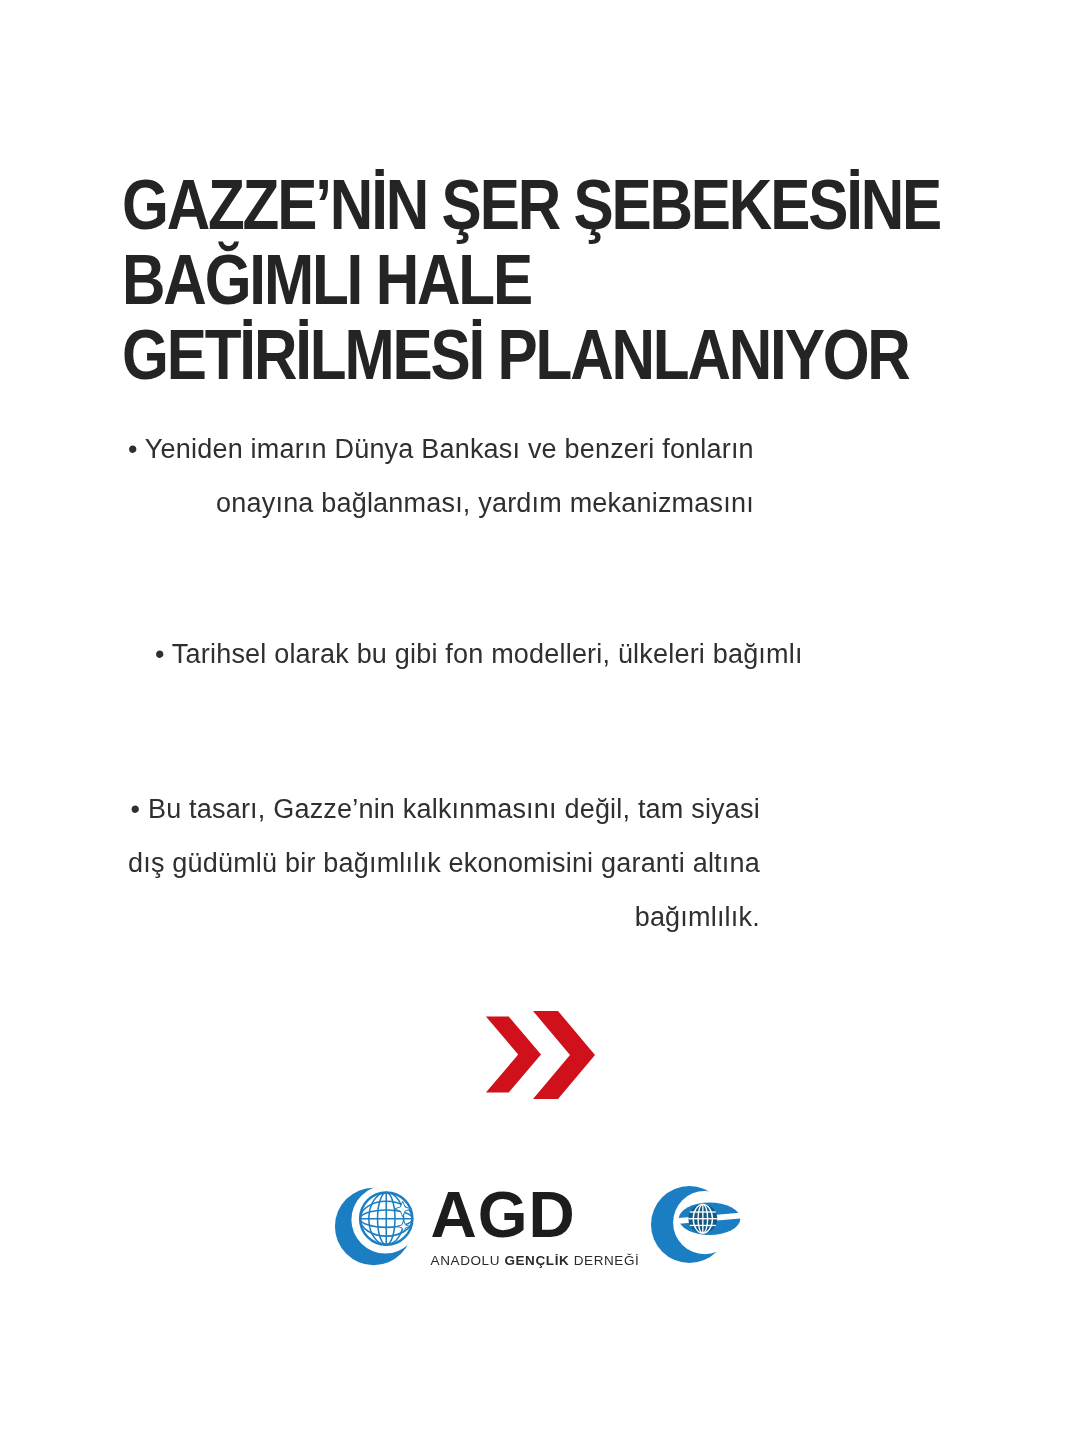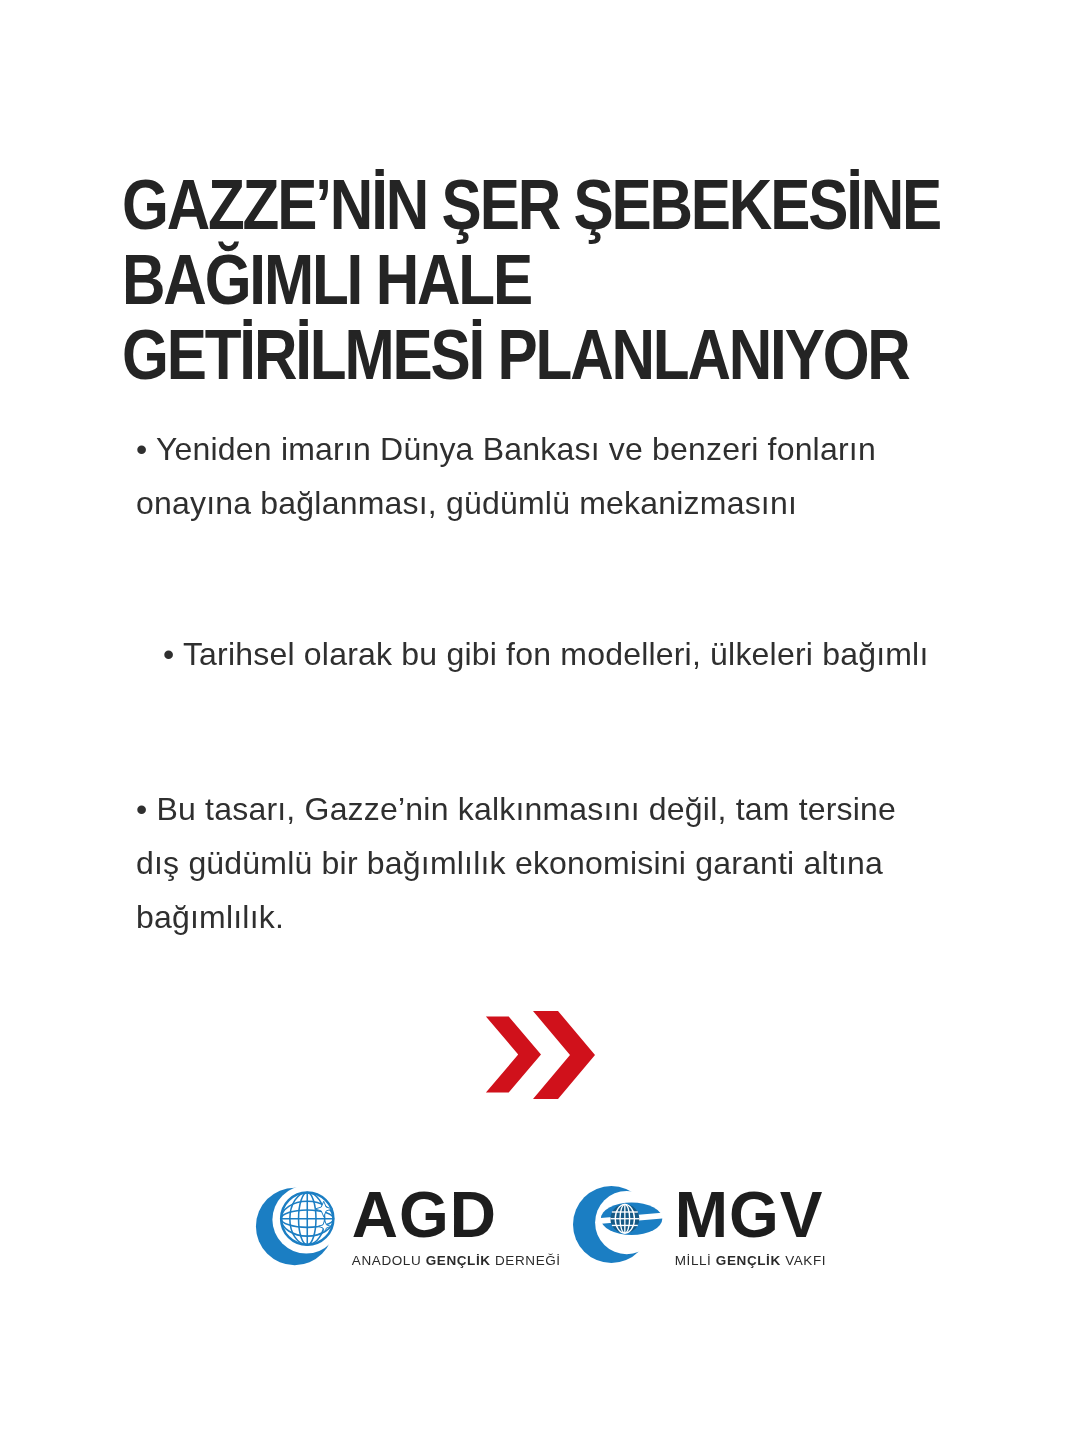--- a/index.html
+++ b/index.html
@@ -24,27 +24,28 @@
     line-height: 75px;
     letter-spacing: -2.5px;
     transform: scaleX(0.86);
     transform-origin: 0 0;
     white-space: nowrap;
   }
 
   
   .para {
     position: absolute;
-    left: 136px;
+    left: 128px;
     color: #2f2f2f;
-    font-size: 32px;
+    font-size: 27px;
     line-height: 54px;
     letter-spacing: 0.2px;
     font-weight: 400;
     white-space: nowrap;
+    text-align: right;
   }
   .para-1 { top: 422px; }
   .para-2 { top: 627px; margin-left: 27px; }
   .para-3 { top: 782px; }
 
   
   .chevron-wrap {
     position: absolute;
     top: 1005px;
     left: 0;
@@ -92,29 +93,29 @@
 <div class="poster">
 
   <div class="headline">
     <div>GAZZE’NİN ŞER ŞEBEKESİNE</div>
     <div>BAĞIMLI HALE</div>
     <div>GETİRİLMESİ PLANLANIYOR</div>
   </div>
 
   <div class="para para-1">
     <div>• Yeniden imarın Dünya Bankası ve benzeri fonların</div>
-    <div>onayına bağlanması, güdümlü mekanizmasını</div>
+    <div>onayına bağlanması, yardım mekanizmasını</div>
   </div>
 
   <div class="para para-2">
     <div>• Tarihsel olarak bu gibi fon modelleri, ülkeleri bağımlı</div>
   </div>
 
   <div class="para para-3">
-    <div>• Bu tasarı, Gazze’nin kalkınmasını değil, tam tersine</div>
+    <div>• Bu tasarı, Gazze’nin kalkınmasını değil, tam siyasi</div>
     <div>dış güdümlü bir bağımlılık ekonomisini garanti altına</div>
     <div>bağımlılık.</div>
   </div>
 
   <div class="chevron-wrap">
     <svg width="112" height="100" viewBox="0 0 112 100" aria-hidden="true">
       <g fill="#d0111b">
         <polygon points="2,10 26,10 60,50 26,90 2,90 36,50" transform="translate(0,2) scale(0.95)"></polygon>
         <polygon points="2,6 27,6 64,50 27,94 2,94 39,50" transform="translate(47,0)"></polygon>
       </g>
@@ -167,20 +168,16 @@
           <g stroke="#ffffff" stroke-width="1.4" fill="none">
             <ellipse cx="54" cy="42" rx="5" ry="15"></ellipse>
             <ellipse cx="54" cy="42" rx="10" ry="15"></ellipse>
             <line x1="39" y1="42" x2="69" y2="42"></line>
             <line x1="40.5" y1="35" x2="67.5" y2="35"></line>
             <line x1="40.5" y1="49" x2="67.5" y2="49"></line>
             <line x1="54" y1="27" x2="54" y2="57"></line>
           </g>
         </svg>
       </span>
-      <div class="logo-texts">
-        <div class="logo-acronym">MGV</div>
-        <div class="logo-subtitle"><span>MİLLİ </span><b>GENÇLİK</b><span> VAKFI</span></div>
-      </div>
     </div>
 
   </div>
 </div>
 
 </body></html>

